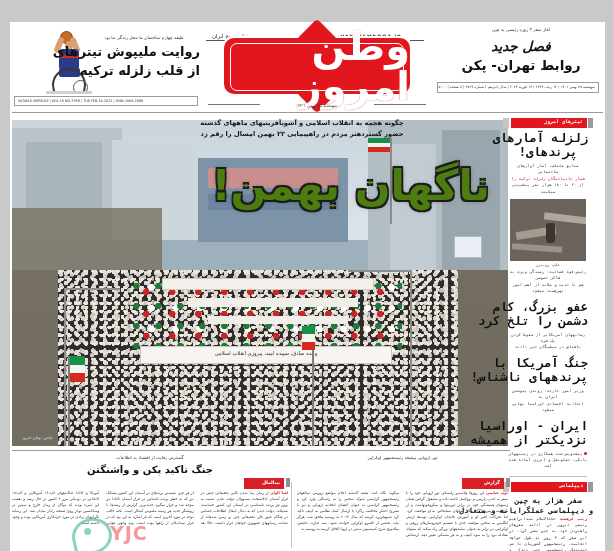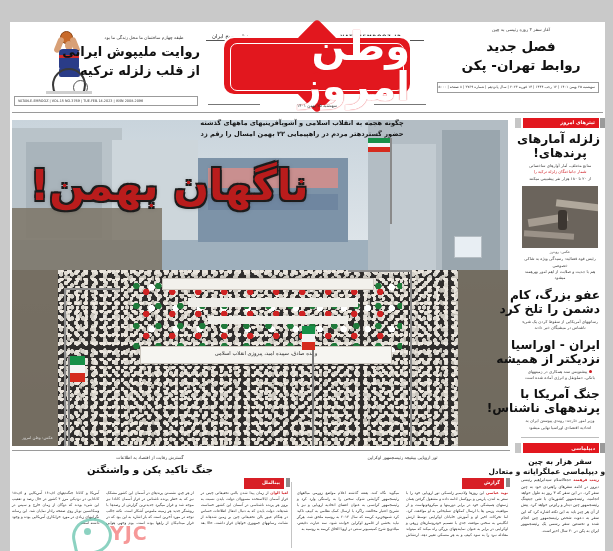--- a/index.html
+++ b/index.html
@@ -39,21 +39,21 @@
     direction:rtl;
   }
   .md-left .kicker {
     font-size:4.4px; color:#3a3a3a; letter-spacing:.2px; line-height:7px;
     white-space:nowrap;
   }
   .md-left .l1, .md-left .l2 {
     font-weight:bold; font-size:13.5px; color:#111;
     line-height:19px; white-space:nowrap;
   }
-  .md-left .l1 { margin-top:4px; }
+  .md-left .l1 { margin-top:4px;font-style:italic; }
   .md-left .datebar {
     margin-top:7px; margin-right:6px;
     border:1px solid #9b9b9b;
     font-size:3.6px; color:#333; padding:2px 3px;
     line-height:5px; white-space:nowrap; overflow:hidden;
     direction:rtl;
   }
 
   
   .md-center {
@@ -219,37 +219,38 @@
   .flagI2 { position:absolute; left:290px; top:206px; width:13px; height:24px;
     background:linear-gradient(#179048 0 33%, #f4f4f4 33% 66%, #d52b1e 66%); }
   .flagI3 { position:absolute; right:118px; top:18px; width:22px; height:14px;
     background:linear-gradient(#179048 0 33%, #f4f4f4 33% 66%, #d52b1e 66%); }
   .flagpole3 { position:absolute; right:116px; top:18px; width:2px; height:86px; background:#8a8a8a; }
   .billboard { position:absolute; right:26px; top:116px; width:26px; height:20px;
     background:#e8eef3; border:1px solid #b4bcc2; }
 
   .bigheadline {
     position:absolute; right:20px; top:42px; width:460px;
-    text-align:left; direction:rtl;
-    font-size:42px; font-weight:bold; color:#b91c1c; line-height:52px;
+    text-align:right; direction:rtl;
+    font-size:42px; font-weight:bold; color:#4d7c0f; line-height:52px;
     text-shadow:
       -1.6px -1.6px 0 #1c1c1c, 1.6px -1.6px 0 #1c1c1c,
       -1.6px  1.6px 0 #1c1c1c, 1.6px  1.6px 0 #1c1c1c,
        0 0 5px rgba(0,0,0,.55);
     white-space:nowrap;
   }
   .photo-credit {
     position:absolute; left:10px; bottom:6px;
     font-size:4px; color:#dcdcdc; direction:rtl;
   }
 
   
   .sidebar {
-    position:absolute; right:0px; top:96px; width:90px; height:318px;
+    position:absolute; right:12px; top:96px; width:90px; height:318px;
     direction:rtl;
+    font-family:Liberation Mono, monospace;
   }
   .sb-sec-head {
     position:relative; height:10px; margin-bottom:4px;
   }
   .sb-sec-head .bar {
     position:absolute; right:6px; left:8px; top:0; height:10px; background:#e2171e;
   }
   .sb-sec-head .bar span {
     position:absolute; right:4px; top:1.4px;
     font-size:5px; color:#ffffff; font-weight:bold; line-height:7px;
@@ -394,21 +395,21 @@
           <div class="ath-armR"></div>
           <div class="ath-head"></div>
           <div class="ath-torso"></div>
           <div class="ath-stripe"></div>
           <div class="ath-legs"></div>
           <div class="ath-wheel"></div>
           <div class="ath-wheel2"></div>
           <div class="ath-floor"></div>
         </div>
         <div class="kicker">طبقه چهارم ساختمان ما محل زندگی ما بود</div>
-        <div class="l1">روایت ملیپوش ایرانی</div>
+        <div class="l1">روایت ملیپوش تیترهای</div>
         <div class="l2">از قلب زلزله ترکیه</div>
         <div class="issnbar">VATAN-E-EMROOZ | VOL.15 NO.3769 | TUE.FEB.14.2023 | ISSN 2008-2096</div>
       </div>
     </div>
 
     <div class="rule-thin" style="left:2px; top:90px; width:591px;"></div>
 
     <div class="mainblock">
 
       <div class="photo">
@@ -490,34 +491,34 @@
       <div class="sb-item">
         <div class="sb-title two">عفو بزرگ، کام</div>
         <div class="sb-title two">دشمن را تلخ کرد</div>
         <div class="sb-sub">
           <div>رسانههای آمریکایی از سقوط کردن یک شیء</div>
           <div>ناشناس در میشیگان خبر دادند</div>
         </div>
       </div>
 
       <div class="sb-item">
+        <div class="sb-title two">جنگ آمریکا با</div>
+        <div class="sb-title two">پرندههای ناشناس!</div>
+        <div class="sb-sub">
+          <div>وزیر امور خارجه: روندی پیوستن ایران به</div>
+          <div>اتحادیه اقتصادی اوراسیا نهایی میشود</div>
+        </div>
+      </div>
+
+      <div class="sb-item">
         <div class="sb-title two">ایران - اوراسیا</div>
         <div class="sb-title two">نزدیکتر از همیشه</div>
         <div class="sb-sub">
           <div><span class="sb-bullet"></span><span>پیشنویس سند همکاری در زمینههای</span></div>
           <div>بانکی، حملونقل و انرژی آماده شده است</div>
-        </div>
-      </div>
-
-      <div class="sb-item">
-        <div class="sb-title two">جنگ آمریکا با</div>
-        <div class="sb-title two">پرندههای ناشناس!</div>
-        <div class="sb-sub">
-          <div>وزیر امور خارجه: روندی پیوستن ایران به</div>
-          <div>اتحادیه اقتصادی اوراسیا نهایی میشود</div>
         </div>
       </div>
 
       <div class="sb-rule"></div>
 
       <div class="sb-diplo">
         <div class="sb-sec-head">
           <div class="sq"></div>
           <div class="bar">
               <span>دیپلماسی</span>

